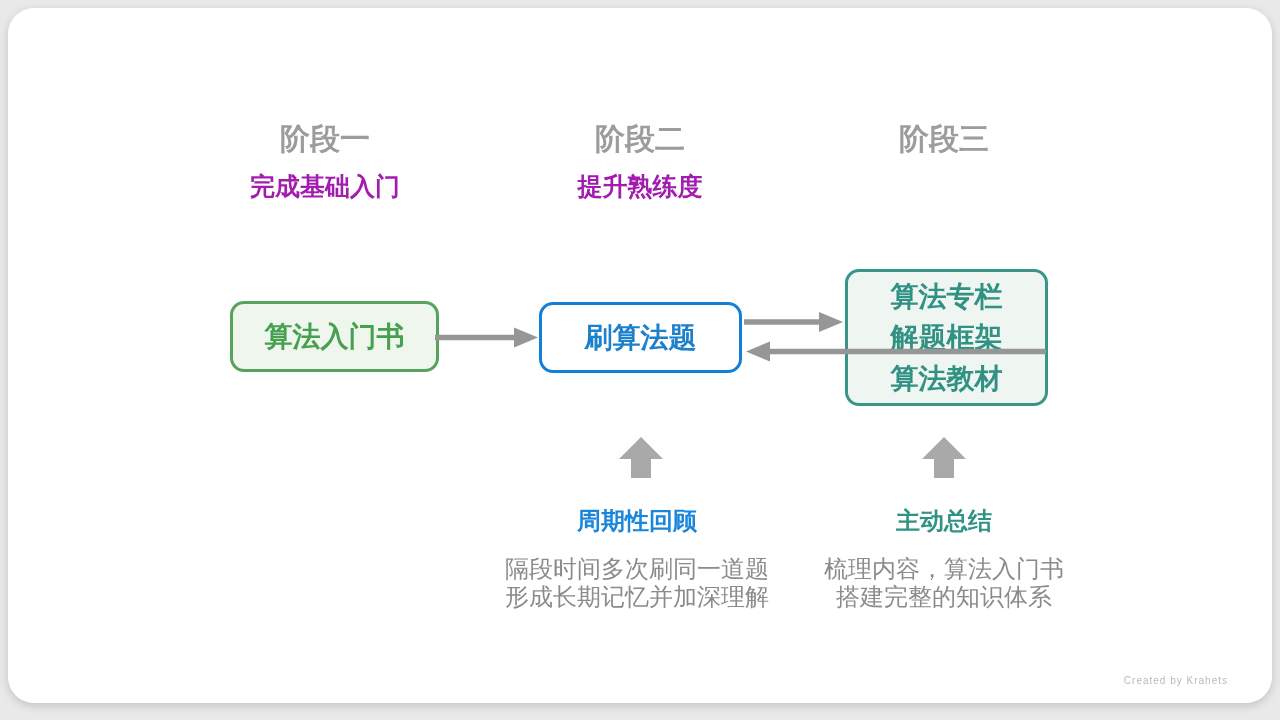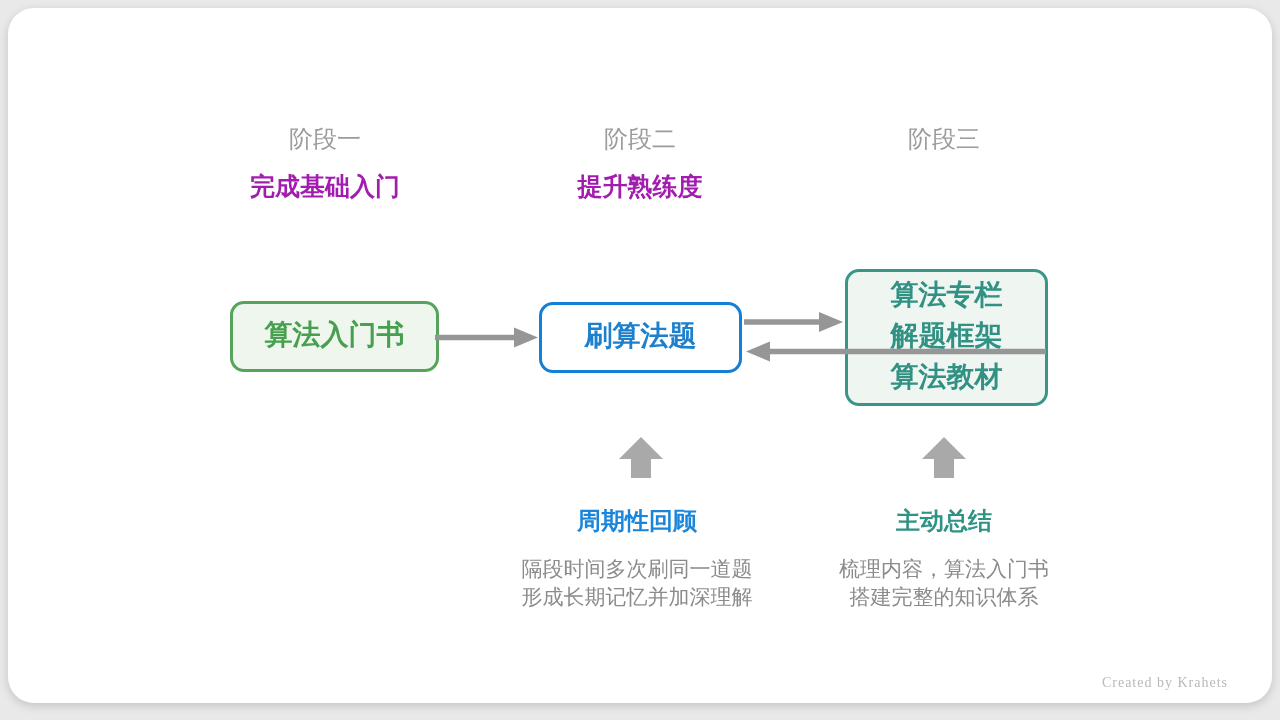--- a/index.html
+++ b/index.html
@@ -13,50 +13,50 @@
     position: absolute;
     left: 8px; top: 8px; right: 8px; bottom: 17px;
     background: #ffffff;
     border-radius: 26px;
     box-shadow: 0 3px 10px rgba(0,0,0,0.16);
   }
   .layer { position: absolute; left: 0; top: 0; width: 1280px; height: 720px; }
 
   
   .stage { position: absolute; top: 124px; width: 300px; text-align: center; }
-  .stage-label { font-size: 24px; font-weight: 400; color: #9c9c9c; line-height: 30px; }
+  .stage-label { font-size: 30px; font-weight: 700; color: #9c9c9c; line-height: 30px; }
   .stage-subtitle { font-size: 25px; font-weight: bold; color: #a21caf; line-height: 30px; margin-top: 17px; }
 
   
   .node {
     position: absolute;
     border-radius: 14px;
     display: flex; flex-direction: column;
     align-items: center; justify-content: center;
     font-size: 28px; font-weight: bold;
     text-align: center;
   }
-  .node-line { line-height: 41px; font-family: Liberation Mono, monospace; }
+  .node-line { line-height: 41px; }
   .node-green { border: 3px solid #57a35c; background: #eef6ee; color: #47a04f; }
   .node-blue  { border: 3px solid #147fd6; background: #ffffff; color: #1c80cc; }
   .node-teal  { border: 3px solid #3a9487; background: #eff6f2; color: #319183; }
 
   .svg-layer { position: absolute; left: 0; top: 0; }
 
   
   .annotation { position: absolute; top: 506px; width: 340px; text-align: center; }
   .annotation-title { font-size: 24px; font-weight: bold; line-height: 30px; }
   .annotation-title.blue { color: #1a86db; }
   .annotation-title.teal { color: #2f9383; }
-  .annotation-desc { margin-top: 19px; font-size: 21px; color: #8b8b8b; line-height: 28px; }
+  .annotation-desc { margin-top: 19px; font-size: 24px; color: #8b8b8b; line-height: 28px; }
 
   .credit {
     position: absolute; top: 675px; right: 52px;
-    font-family: Liberation Serif, serif;
-    font-size: 14px; letter-spacing: 1px;
+    font-family: Liberation Sans, sans-serif;
+    font-size: 10px; letter-spacing: 1px;
     color: #b9b9b9;
   }
 </style>
 </head>
 <body>
 
 <div class="card"></div>
 
 <div class="layer">
 

